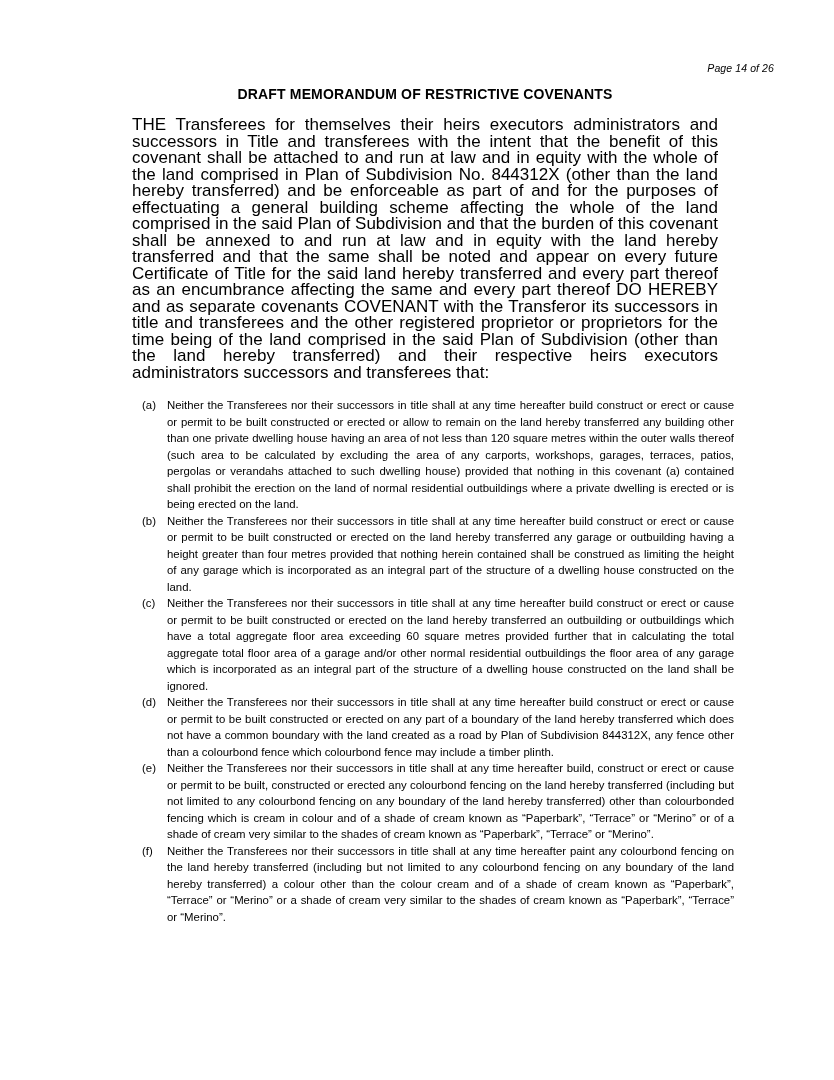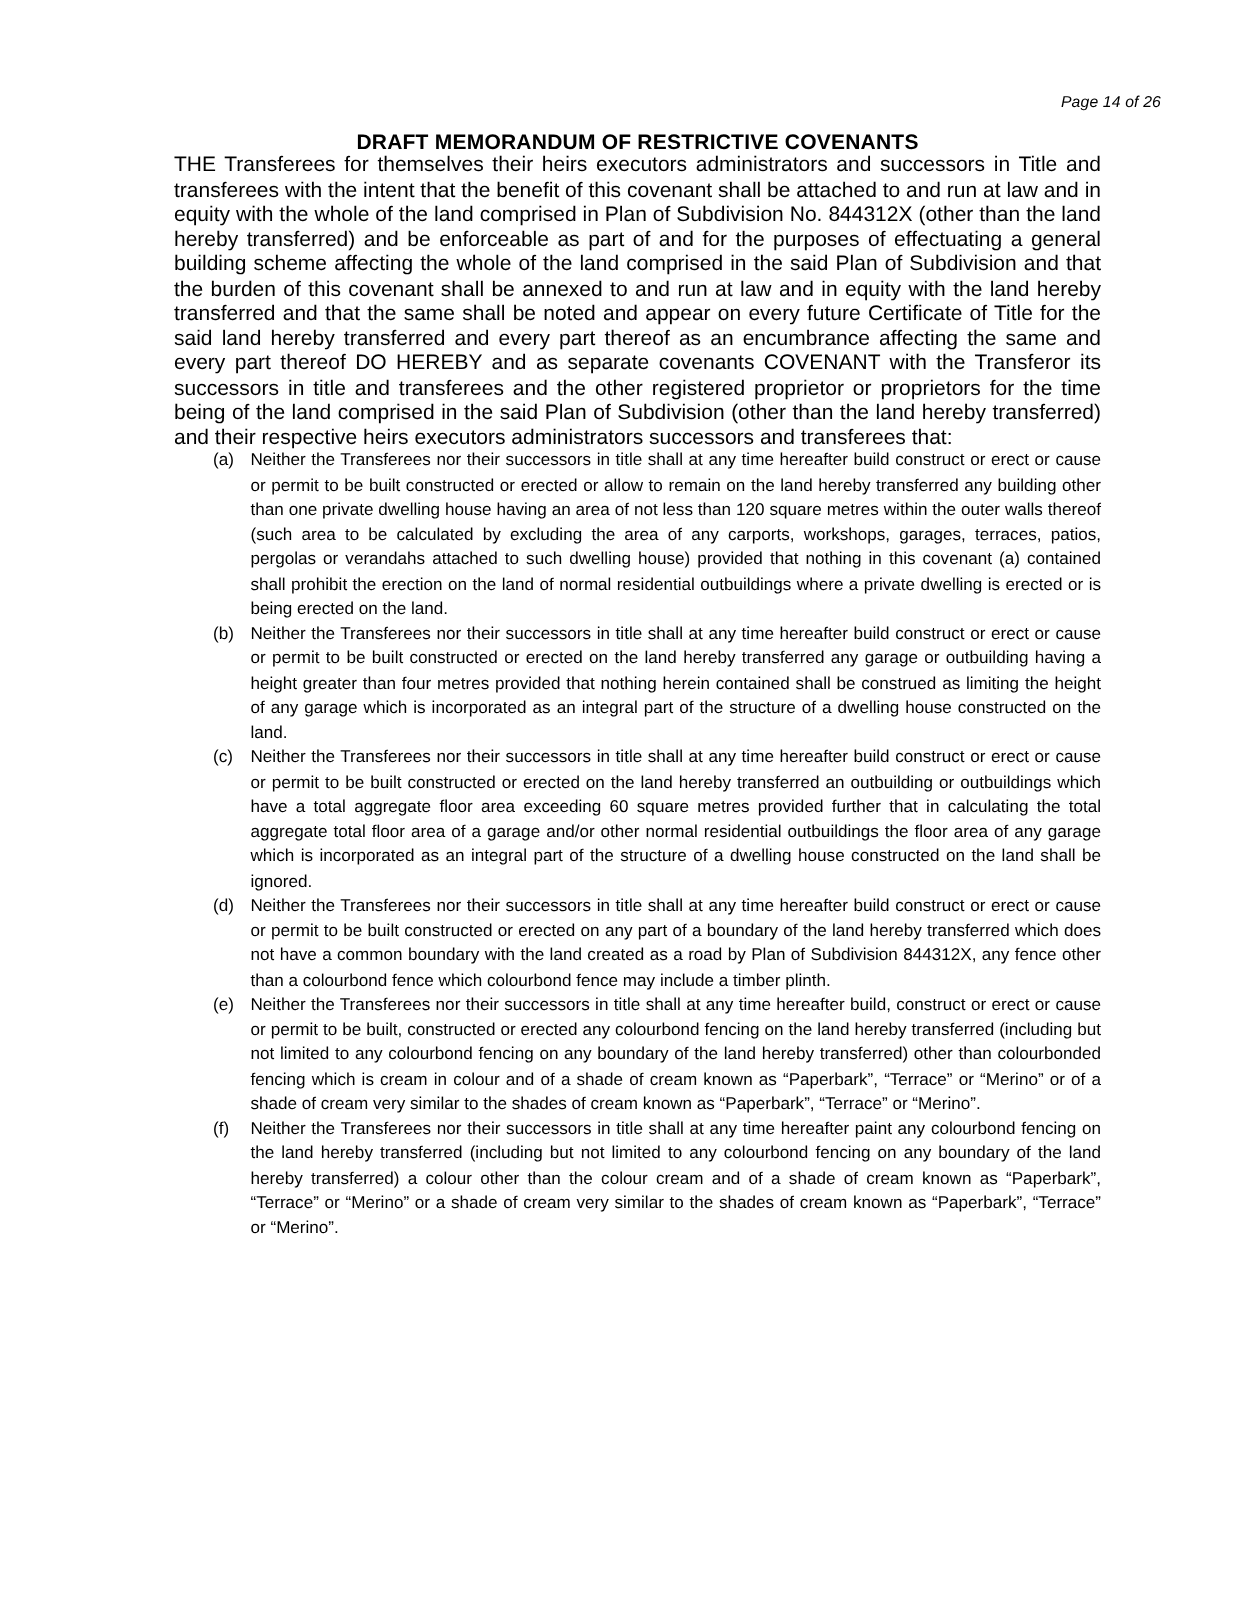--- a/index.html
+++ b/index.html
@@ -44,22 +44,22 @@
     letter-spacing: 0.15px;
     margin-top: 16px;
   }
   .content {
     position: absolute;
     top: 101px;
     left: 116px;
     width: 618px;
   }
   p.body-para {
-    margin: 0;
-    font-size: 14px;
+    margin: 16px;
+    font-size: 17px;
     line-height: 16.5px;
     text-align: justify;
     text-justify: inter-word;
     hyphens: none;
   }
   .intro-para {
     margin-bottom: 16.5px;
   }
   ol.clauses {
     list-style: none;

